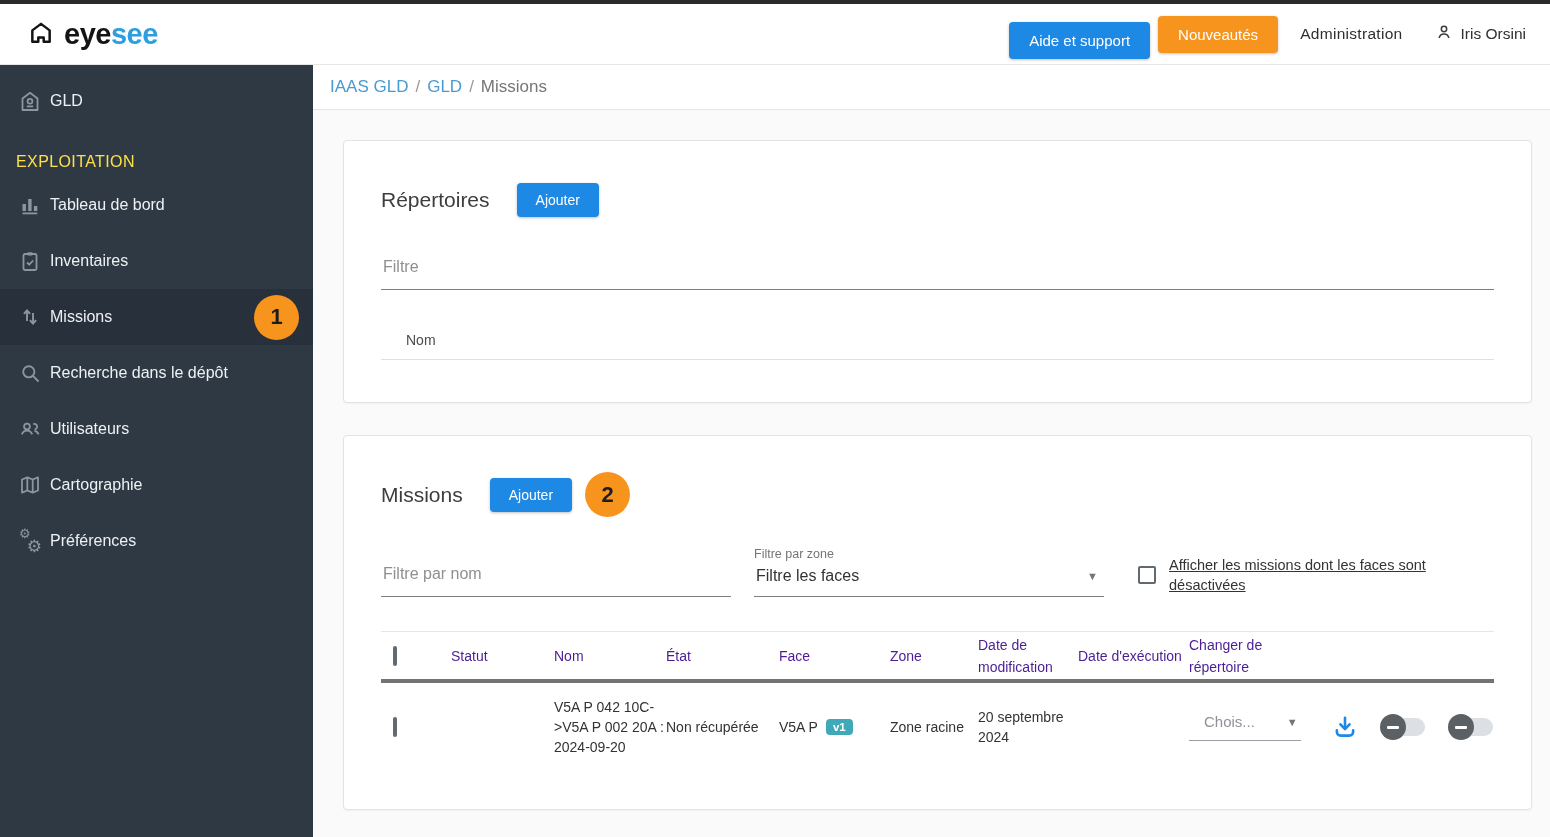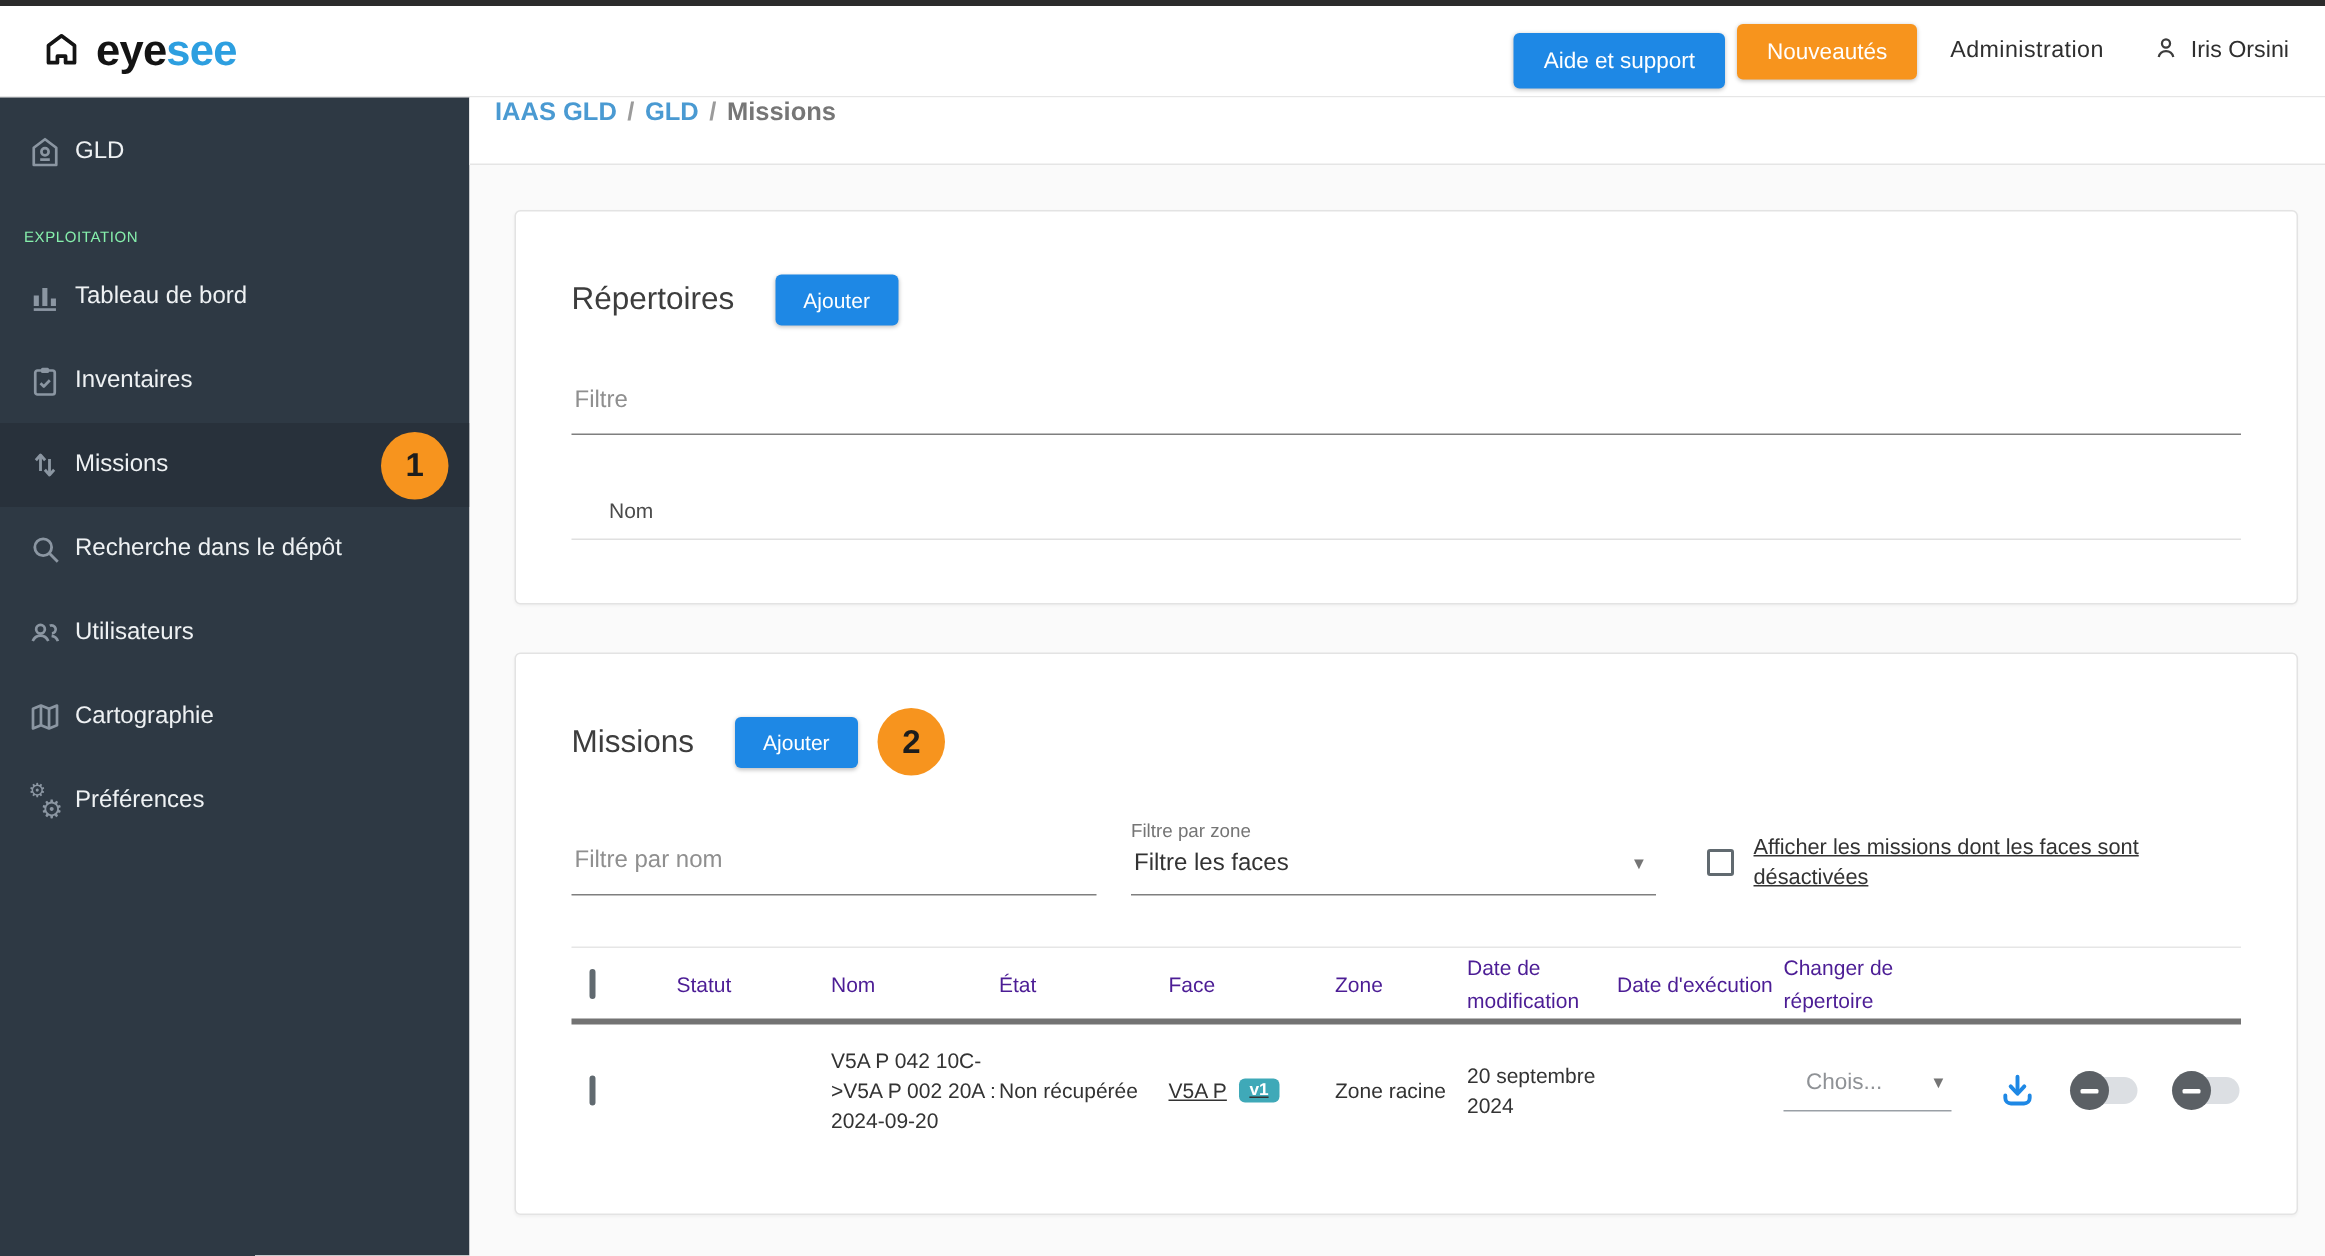--- a/index.html
+++ b/index.html
@@ -28,32 +28,32 @@
   .app-body { display:flex; height:772px; }
   .sidebar { width:313px; background:#2e3944; flex:none; padding-top:8px; }
   .main { flex:1; background:#fafafa; }
 
   
   .side-item { height:56px; display:flex; align-items:center; gap:8px;
     padding:0 14px 0 18px; color:#eef1f3; font-size:16px; cursor:pointer; }
   .side-item.active { background:#28313b; }
   .side-icon { width:24px; height:24px; flex:none; position:relative; }
   .side-icon svg { width:24px; height:24px; display:block; }
-  .side-section { padding:24px 16px 6px; font-size:10px; color:#86efac;
+  .side-section { padding:24px 16px 6px; font-size:16px; color:#fde047;
     letter-spacing:.4px; }
   .num-badge { width:45px; height:45px; border-radius:50%; background:#f7941e;
     color:#1d1d1d; font-size:22px; font-weight:700; display:flex;
     align-items:center; justify-content:center; flex:none; }
   .side-item .num-badge { margin-left:auto; }
   .gear-small { position:absolute; top:-3px; left:1px; font-size:13px; color:#8b96a2; }
   .gear-big { position:absolute; bottom:-4px; right:0; font-size:17px; color:#8b96a2; }
 
   
   .breadcrumb-bar { height:45px; background:#fff; border-bottom:1px solid #e5e5e5;
-    display:flex; padding-left:17px; font-size:17px;font-weight:bold; }
+    display:flex; align-items:center; padding-left:17px; font-size:17px; }
   .crumb-link { color:#4a9ad2; cursor:pointer; }
   .crumb-sep { color:#9b9b9b; margin:0 7px; }
   .crumb-current { color:#767676; }
 
   
   .content { padding:30px 18px 0 30px; }
   .card { background:#fff; border:1px solid #e3e3e3; border-radius:4px;
     box-shadow:0 1px 2px rgba(0,0,0,.04); width:1189px; padding:0 37px; }
   .card.repertoires { height:263px; margin-bottom:32px; }
   .card.missions { height:375px; }
@@ -105,21 +105,21 @@
   .c-changer { width:115px; }
   .c-actions { flex:1; display:flex; align-items:center; padding-left:28px; gap:22px; }
   .cell-wrap { line-height:20px; }
   .head .c-datemod .cell-wrap { width:88px; line-height:22px; }
   .head .c-dateexec .cell-wrap { width:87px; line-height:22px; }
   .head .c-changer .cell-wrap { width:87px; line-height:22px; }
   .data .c-nom .cell-wrap { width:78px; }
   .data .c-etat .cell-wrap { width:80px; }
   .data .c-zone .cell-wrap { width:52px; }
   .data .c-datemod .cell-wrap { width:78px; }
-  .face-cell { display:flex; align-items:center; gap:8px;text-decoration:underline; }
+  .face-cell { display:flex; align-items:center; gap:8px; }
   .ver-badge { background:#3fa9b8; color:#fff; font-size:11.5px; font-weight:700;
     padding:2px 7px; border-radius:4px; }
   .mini-select { width:112px; display:flex; align-items:center;
     border-bottom:1px solid #9aa0a6; padding:0 4px 10px 15px;
     font-size:15px; color:#8f9296; cursor:pointer;gap:32px; }
   .dl-icon { width:26px; height:26px; cursor:pointer; }
   .toggle { position:relative; width:46px; height:26px; cursor:pointer; flex:none; }
   .toggle-track { position:absolute; left:5px; top:4px; width:40px; height:18px;
     border-radius:9px; background:#dcdfe3; }
   .toggle-thumb { position:absolute; left:0; top:0; width:26px; height:26px;

